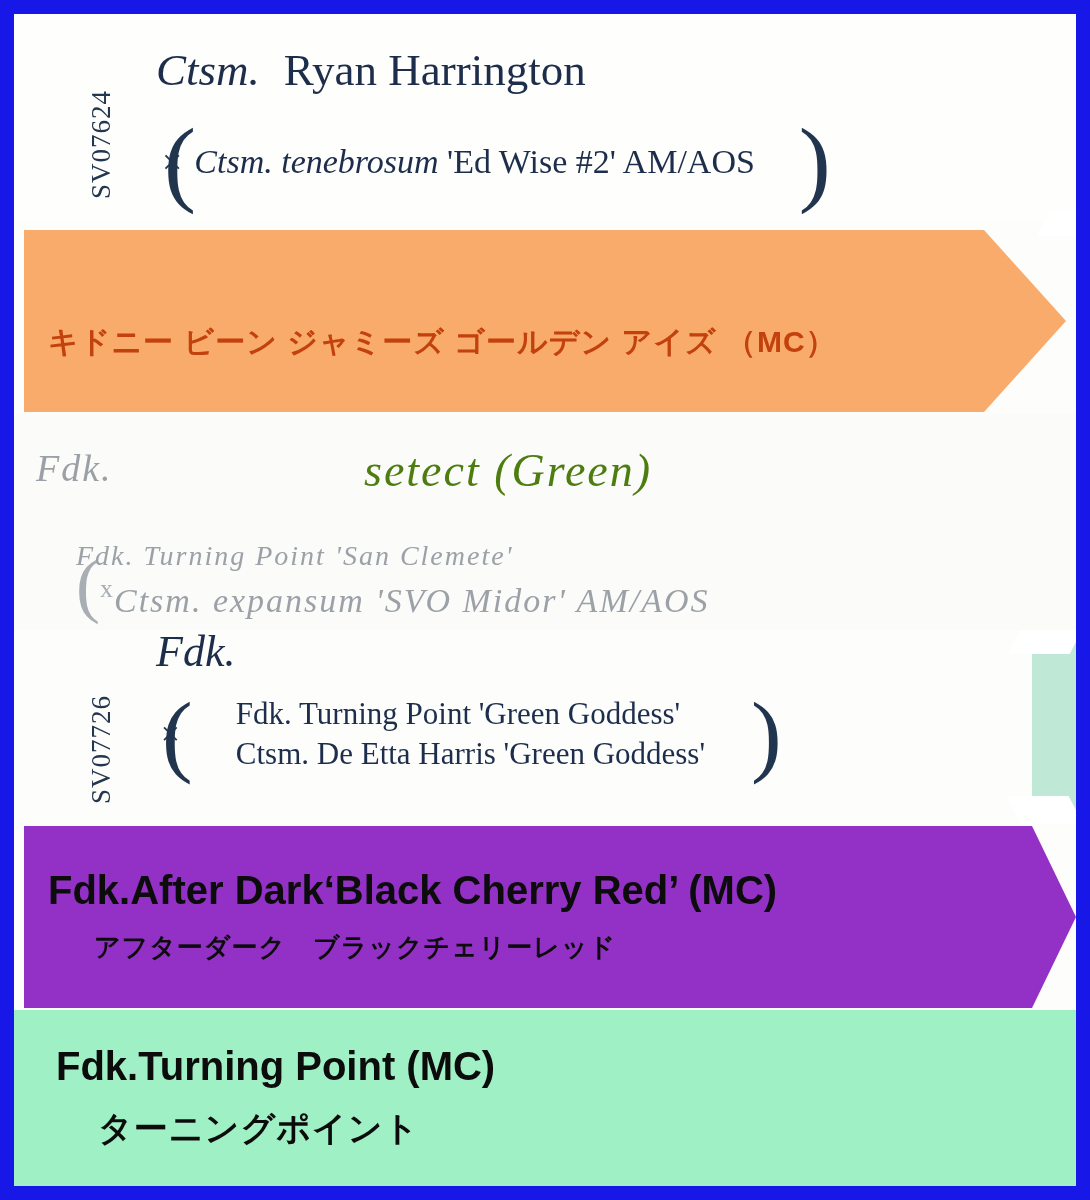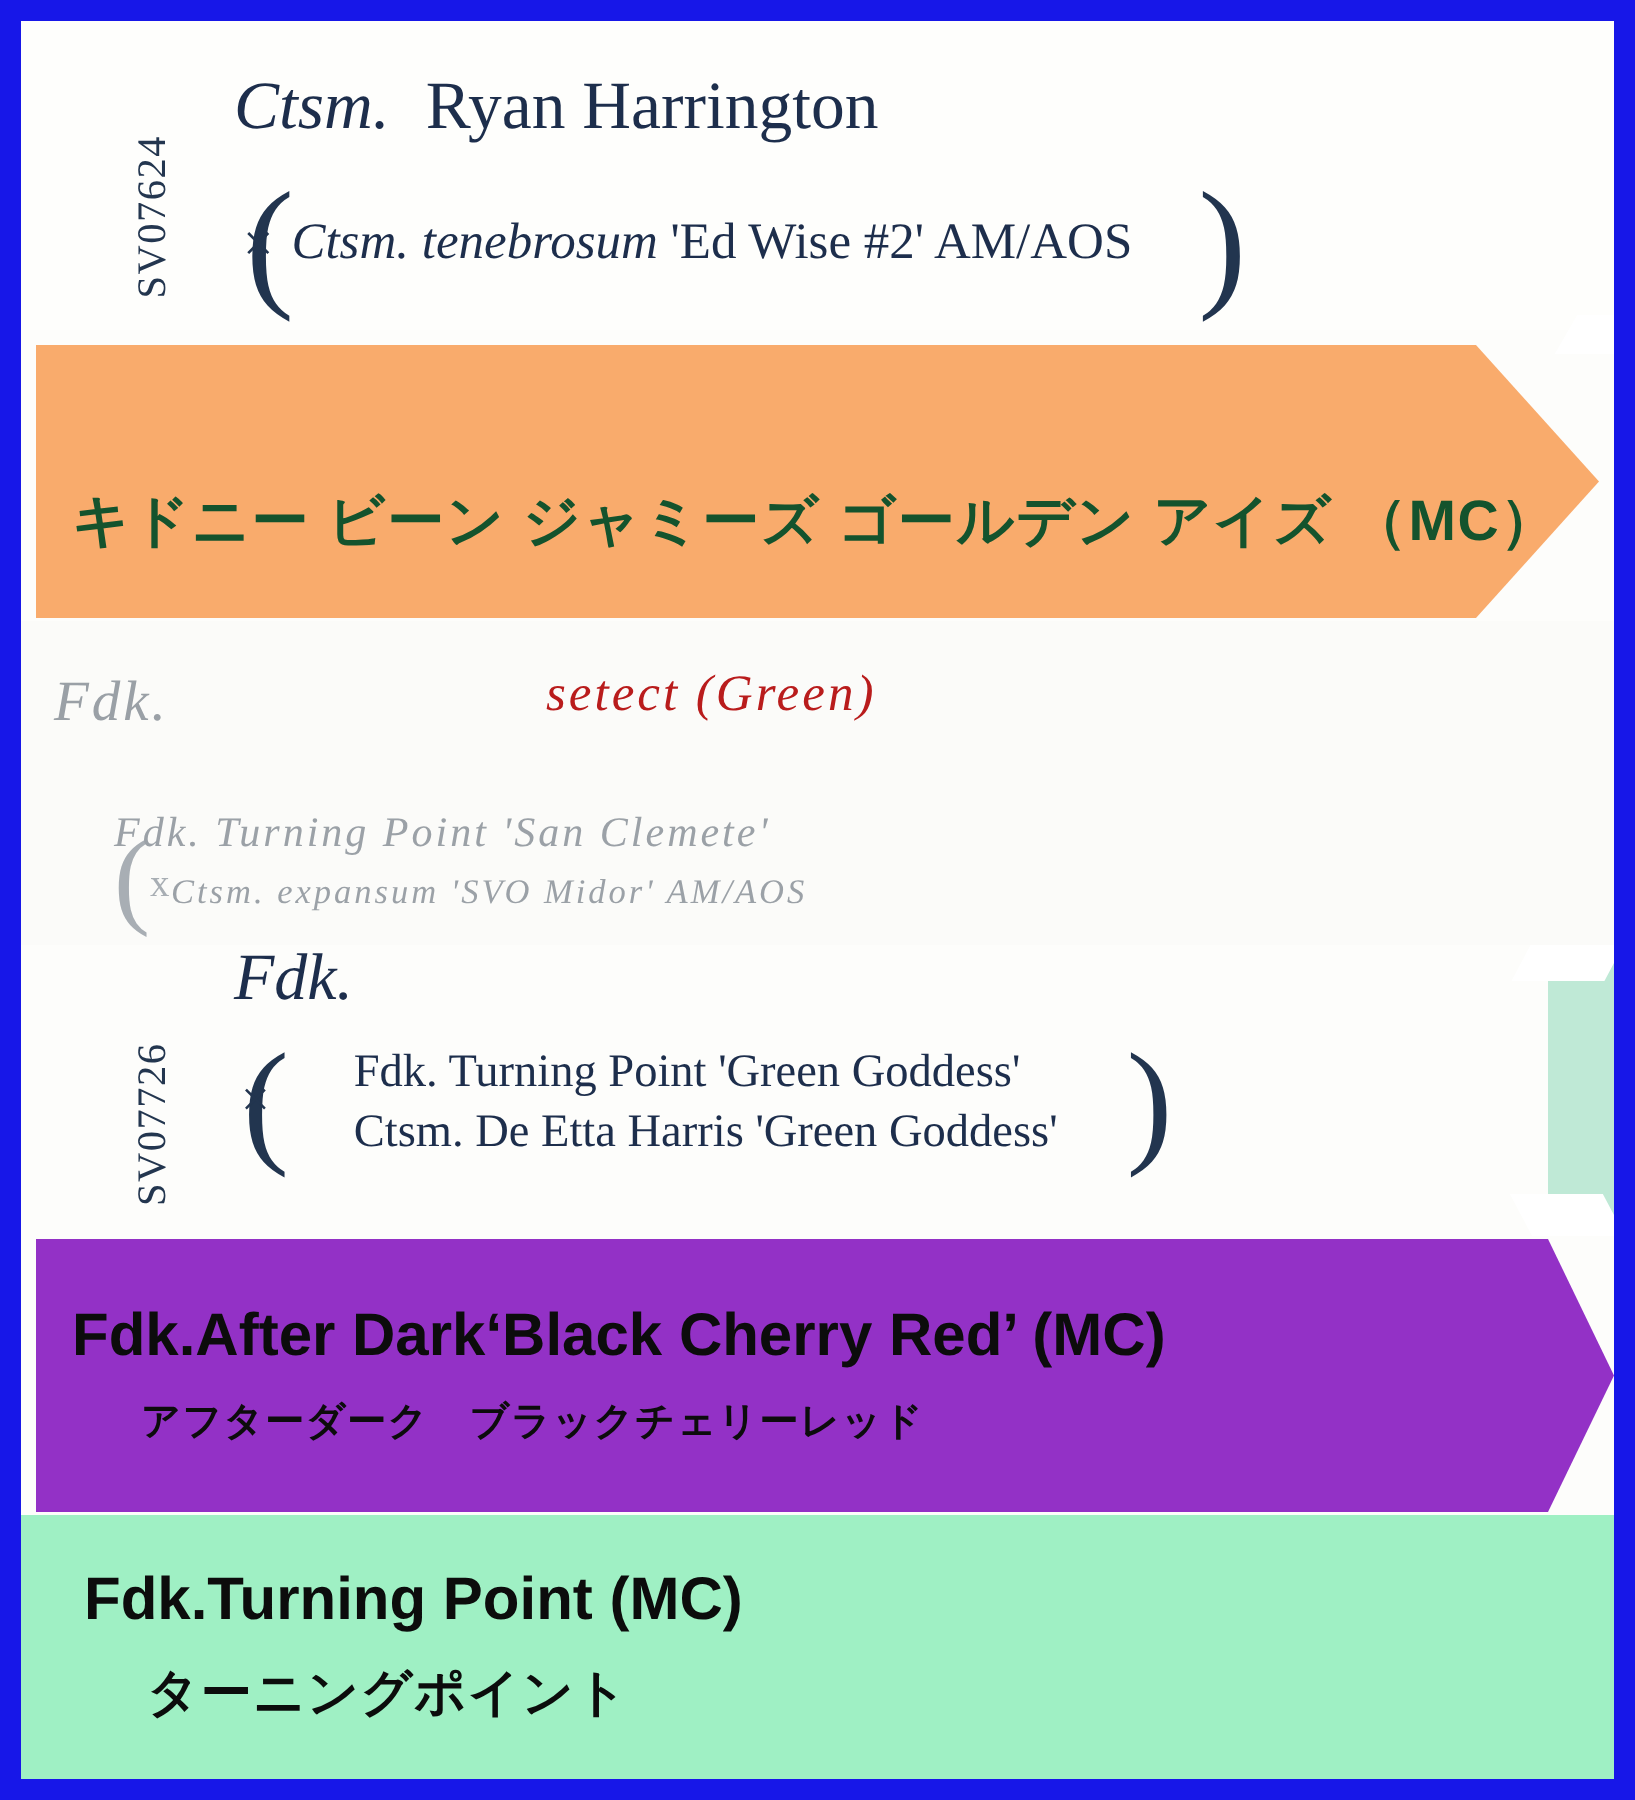--- a/index.html
+++ b/index.html
@@ -137,46 +137,46 @@
     top: 30px;
     font-size: 40px;
     font-weight: bold;
     color: #111;
     white-space: nowrap;
   }
   .tag-text-2 {
     position: absolute;
     left: 34px;
     top: 92px;
-    font-size: 38px;
+    font-size: 30px;
     font-weight: bold;
-    color: #14532d;
+    color: #c2410c;
     letter-spacing: 1px;
     white-space: nowrap;
   }
 
   
   .strip-pencil {
     top: 400px;
     width: 1062px;
     height: 216px;
     background: #fbfbf9;
   }
   .hand {
     position: absolute;
     font-family: "Liberation Serif", serif;
     font-style: italic;
     color: #9aa0a6;
     white-space: nowrap;
     letter-spacing: 2px;
   }
   .hand-1 { left: 22px; top: 32px; font-size: 38px; }
-  .hand-2 { left: 350px; top: 30px; font-size: 34px; color: #b91c1c; }
+  .hand-2 { left: 350px; top: 30px; font-size: 46px; color: #4d7c0f; }
   .hand-3 { left: 62px; top: 126px; font-size: 28px; color: #9ba1a7; }
-  .hand-4 { left: 100px; top: 168px; font-size: 23px; color: #9ba1a7; }
+  .hand-4 { left: 100px; top: 168px; font-size: 34px; color: #9ba1a7; }
   .hand-paren { left: 62px; top: 130px; font-size: 72px; color: #a8aeb4; font-style: normal; }
   .hand-x { left: 86px; top: 160px; font-size: 26px; color: #a8aeb4; font-style: normal; }
 
   
   .strip-fdk {
     top: 616px;
     width: 1062px;
     height: 194px;
     background: #fdfdfb;
   }

